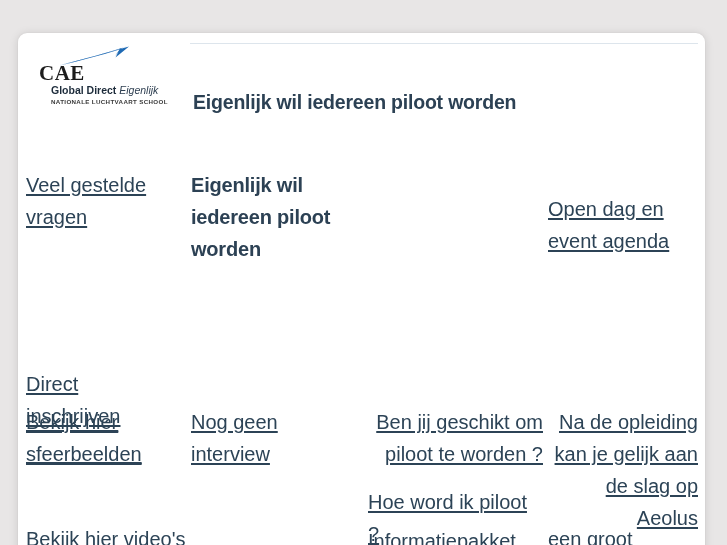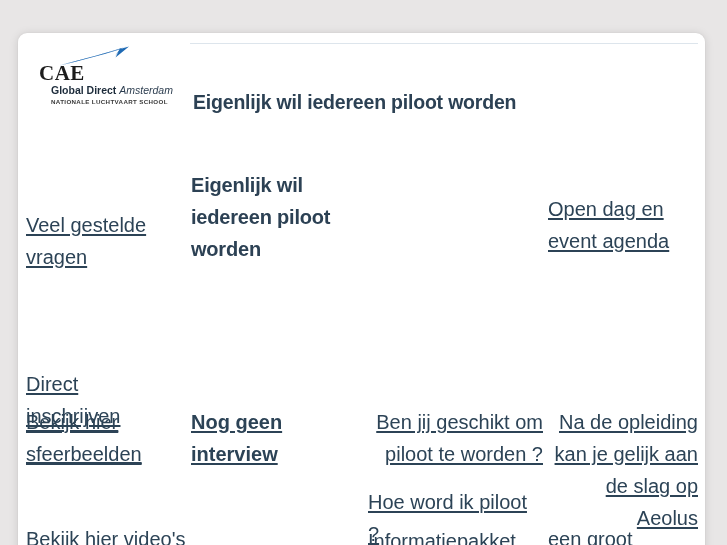--- a/index.html
+++ b/index.html
@@ -144,27 +144,27 @@
   }
   .plain {
     font-weight: 700;
     color: #2c4154;
     text-decoration: none;
     font-size: 20px;
     letter-spacing: -0.2px;
   }
 
   
-  #c1-faq       { top: 33px;  width: 165px; margin-top: 40px; }
+  #c1-faq       { top: 33px;  width: 165px; }
   #c1-direct    { top: 232px; width: 150px; }
   #c1-sfeer     { top: 270px; width: 170px; text-decoration: underline; }
   #c1-video     { top: 387px; width: 160px; }
 
   #c2-title     { top: 33px;  width: 180px; }
-  #c2-nog       { top: 270px; width: 165px; font-weight: bold; }
+  #c2-nog       { top: 270px; width: 165px; }
   #c3-ben       { top: 270px; width: 175px; text-align: right; }
   #c3-hoe       { top: 350px; width: 160px; }
   #c3-info      { top: 389px; width: 185px; }
 
   #c4-open      { top: 33px;  width: 160px; margin-top: 24px; }
   #c4-nade      { top: 270px; width: 150px; text-align: right; }
   #c4-groot     { top: 387px; width: 150px; }
 
   
 </style>
@@ -178,21 +178,21 @@
     <div id="top-rule"></div>
 
     <div id="header">
 
       <div id="logo">
         <svg id="logo-swoosh" viewBox="0 0 72 22" xmlns="http://www.w3.org/2000/svg">
           <path d="M0 19 C22 14, 46 7, 68 0 L62 2 L55 10 L60 3 C40 9, 19 14, 0 19 Z" fill="#1f6ab4"></path>
           <path d="M0 19.5 C24 13, 48 6, 69 0.5 L55.5 11.5 L59.5 3.5 C40 9.5, 19 15, 0 19.5 Z" fill="#1f6ab4"></path>
         </svg>
         <div id="logo-cae">CAE</div>
-        <div id="logo-sub"><span>Global Direct </span><span class="amsterdam">Amsterdam</span></div>
+        <div id="logo-sub"><span>Global Direct </span><span class="amsterdam">Eigenlijk</span></div>
         <div id="logo-tag">NATIONALE LUCHTVAART SCHOOL</div>
       </div>
 
       <div id="header-title">Eigenlijk wil iedereen piloot worden</div>
     </div>
 
     <div class="col" id="col1">
       <div class="cell" id="c1-faq">
         <a class="link" href="#">Veel gestelde vragen</a>
       </div>

